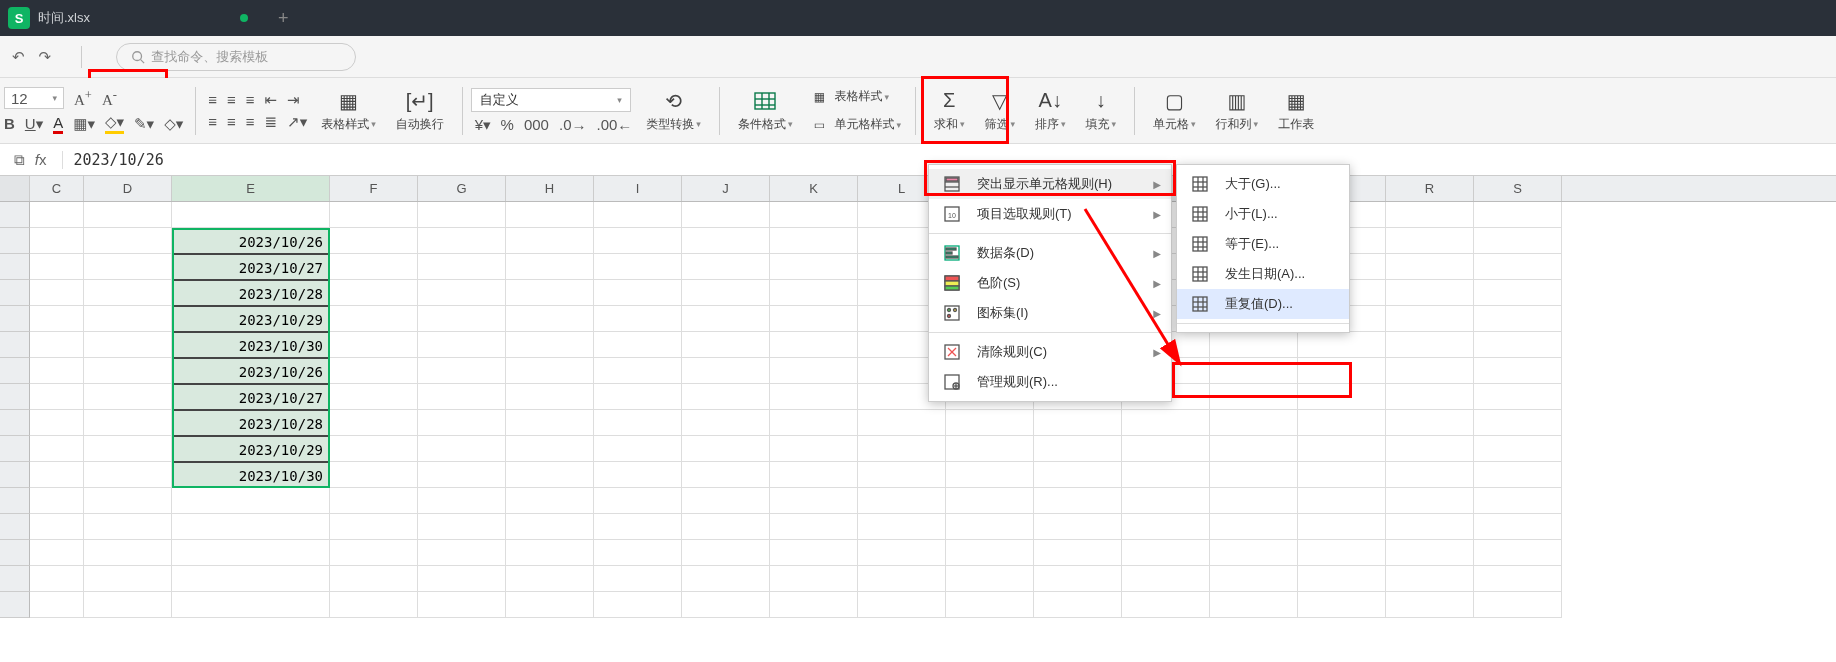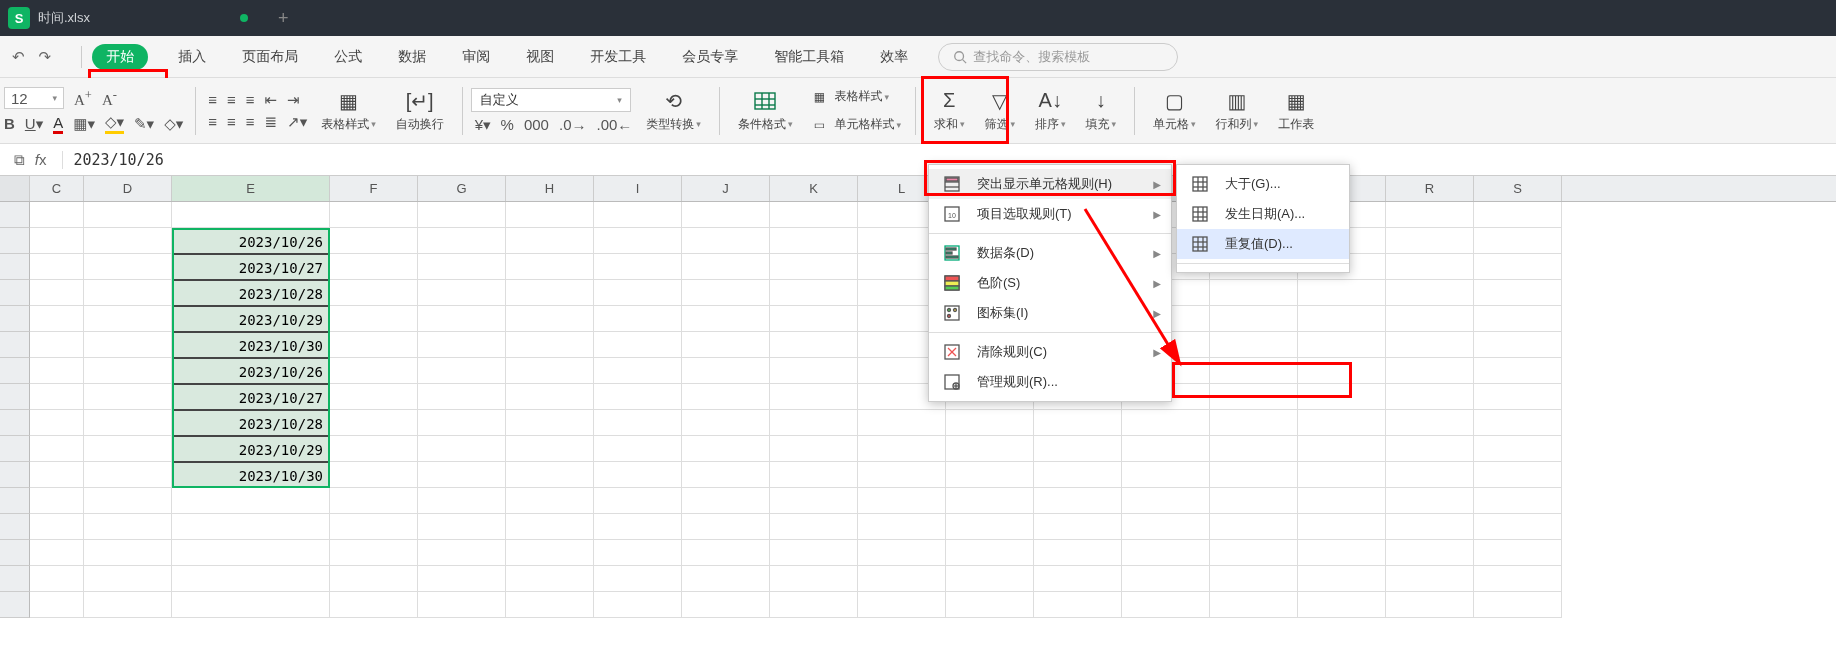--- a/index.html
+++ b/index.html
@@ -89,33 +89,20 @@
   <div class="tab-close-dot"></div>
   <div class="new-tab">+</div>
 </div>
 
 <div class="menu-row">
   <div class="undo-redo">
     <span>↶</span>
     <span>↷</span>
   </div>
   <div class="sep"></div>
-  <div class="menu-tabs" id="menu-tabs">
-      <div class="menu-tab active">开始</div>
-      <div class="menu-tab">插入</div>
-      <div class="menu-tab">页面布局</div>
-      <div class="menu-tab">公式</div>
-      <div class="menu-tab">数据</div>
-      <div class="menu-tab">审阅</div>
-      <div class="menu-tab">视图</div>
-      <div class="menu-tab">开发工具</div>
-      <div class="menu-tab">会员专享</div>
-      <div class="menu-tab">智能工具箱</div>
-      <div class="menu-tab">效率</div>
-    </div>
   <div class="search-box">
     <svg width="14" height="14" viewBox="0 0 16 16" fill="none" stroke="#999" stroke-width="1.5">
         <circle cx="7" cy="7" r="5"></circle>
         <line x1="11" y1="11" x2="15" y2="15"></line>
       </svg>
     <span>查找命令、搜索模板</span>
   </div>
   <div class="highlight-red hl-start"></div>
 </div>
 
@@ -705,20 +692,44 @@
     <div class="menu-item">
       <span class="mi-icon">
         <svg width="18" height="18" viewBox="0 0 18 18" fill="none" stroke-width="1.3">
           <rect x="2" y="2" width="14" height="14" stroke="#555"></rect>
           <line x1="2" y1="7" x2="16" y2="7" stroke="#555"></line>
           <line x1="2" y1="12" x2="16" y2="12" stroke="#555"></line>
           <line x1="7" y1="2" x2="7" y2="16" stroke="#555"></line>
           <line x1="12" y1="2" x2="12" y2="16" stroke="#555"></line>
         </svg>
       </span>
+      <span>小于(L)...</span>
+    </div>
+    <div class="menu-item">
+      <span class="mi-icon">
+        <svg width="18" height="18" viewBox="0 0 18 18" fill="none" stroke-width="1.3">
+          <rect x="2" y="2" width="14" height="14" stroke="#555"></rect>
+          <line x1="2" y1="7" x2="16" y2="7" stroke="#555"></line>
+          <line x1="2" y1="12" x2="16" y2="12" stroke="#555"></line>
+          <line x1="7" y1="2" x2="7" y2="16" stroke="#555"></line>
+          <line x1="12" y1="2" x2="12" y2="16" stroke="#555"></line>
+        </svg>
+      </span>
+      <span>等于(E)...</span>
+    </div>
+    <div class="menu-item">
+      <span class="mi-icon">
+        <svg width="18" height="18" viewBox="0 0 18 18" fill="none" stroke-width="1.3">
+          <rect x="2" y="2" width="14" height="14" stroke="#555"></rect>
+          <line x1="2" y1="7" x2="16" y2="7" stroke="#555"></line>
+          <line x1="2" y1="12" x2="16" y2="12" stroke="#555"></line>
+          <line x1="7" y1="2" x2="7" y2="16" stroke="#555"></line>
+          <line x1="12" y1="2" x2="12" y2="16" stroke="#555"></line>
+        </svg>
+      </span>
       <span>发生日期(A)...</span>
     </div>
     <div class="menu-item highlighted-item">
       <span class="mi-icon">
         <svg width="18" height="18" viewBox="0 0 18 18" fill="none" stroke-width="1.3">
           <rect x="2" y="2" width="14" height="14" stroke="#555"></rect>
           <line x1="2" y1="7" x2="16" y2="7" stroke="#555"></line>
           <line x1="2" y1="12" x2="16" y2="12" stroke="#555"></line>
           <line x1="7" y1="2" x2="7" y2="16" stroke="#555"></line>
           <line x1="12" y1="2" x2="12" y2="16" stroke="#555"></line>

